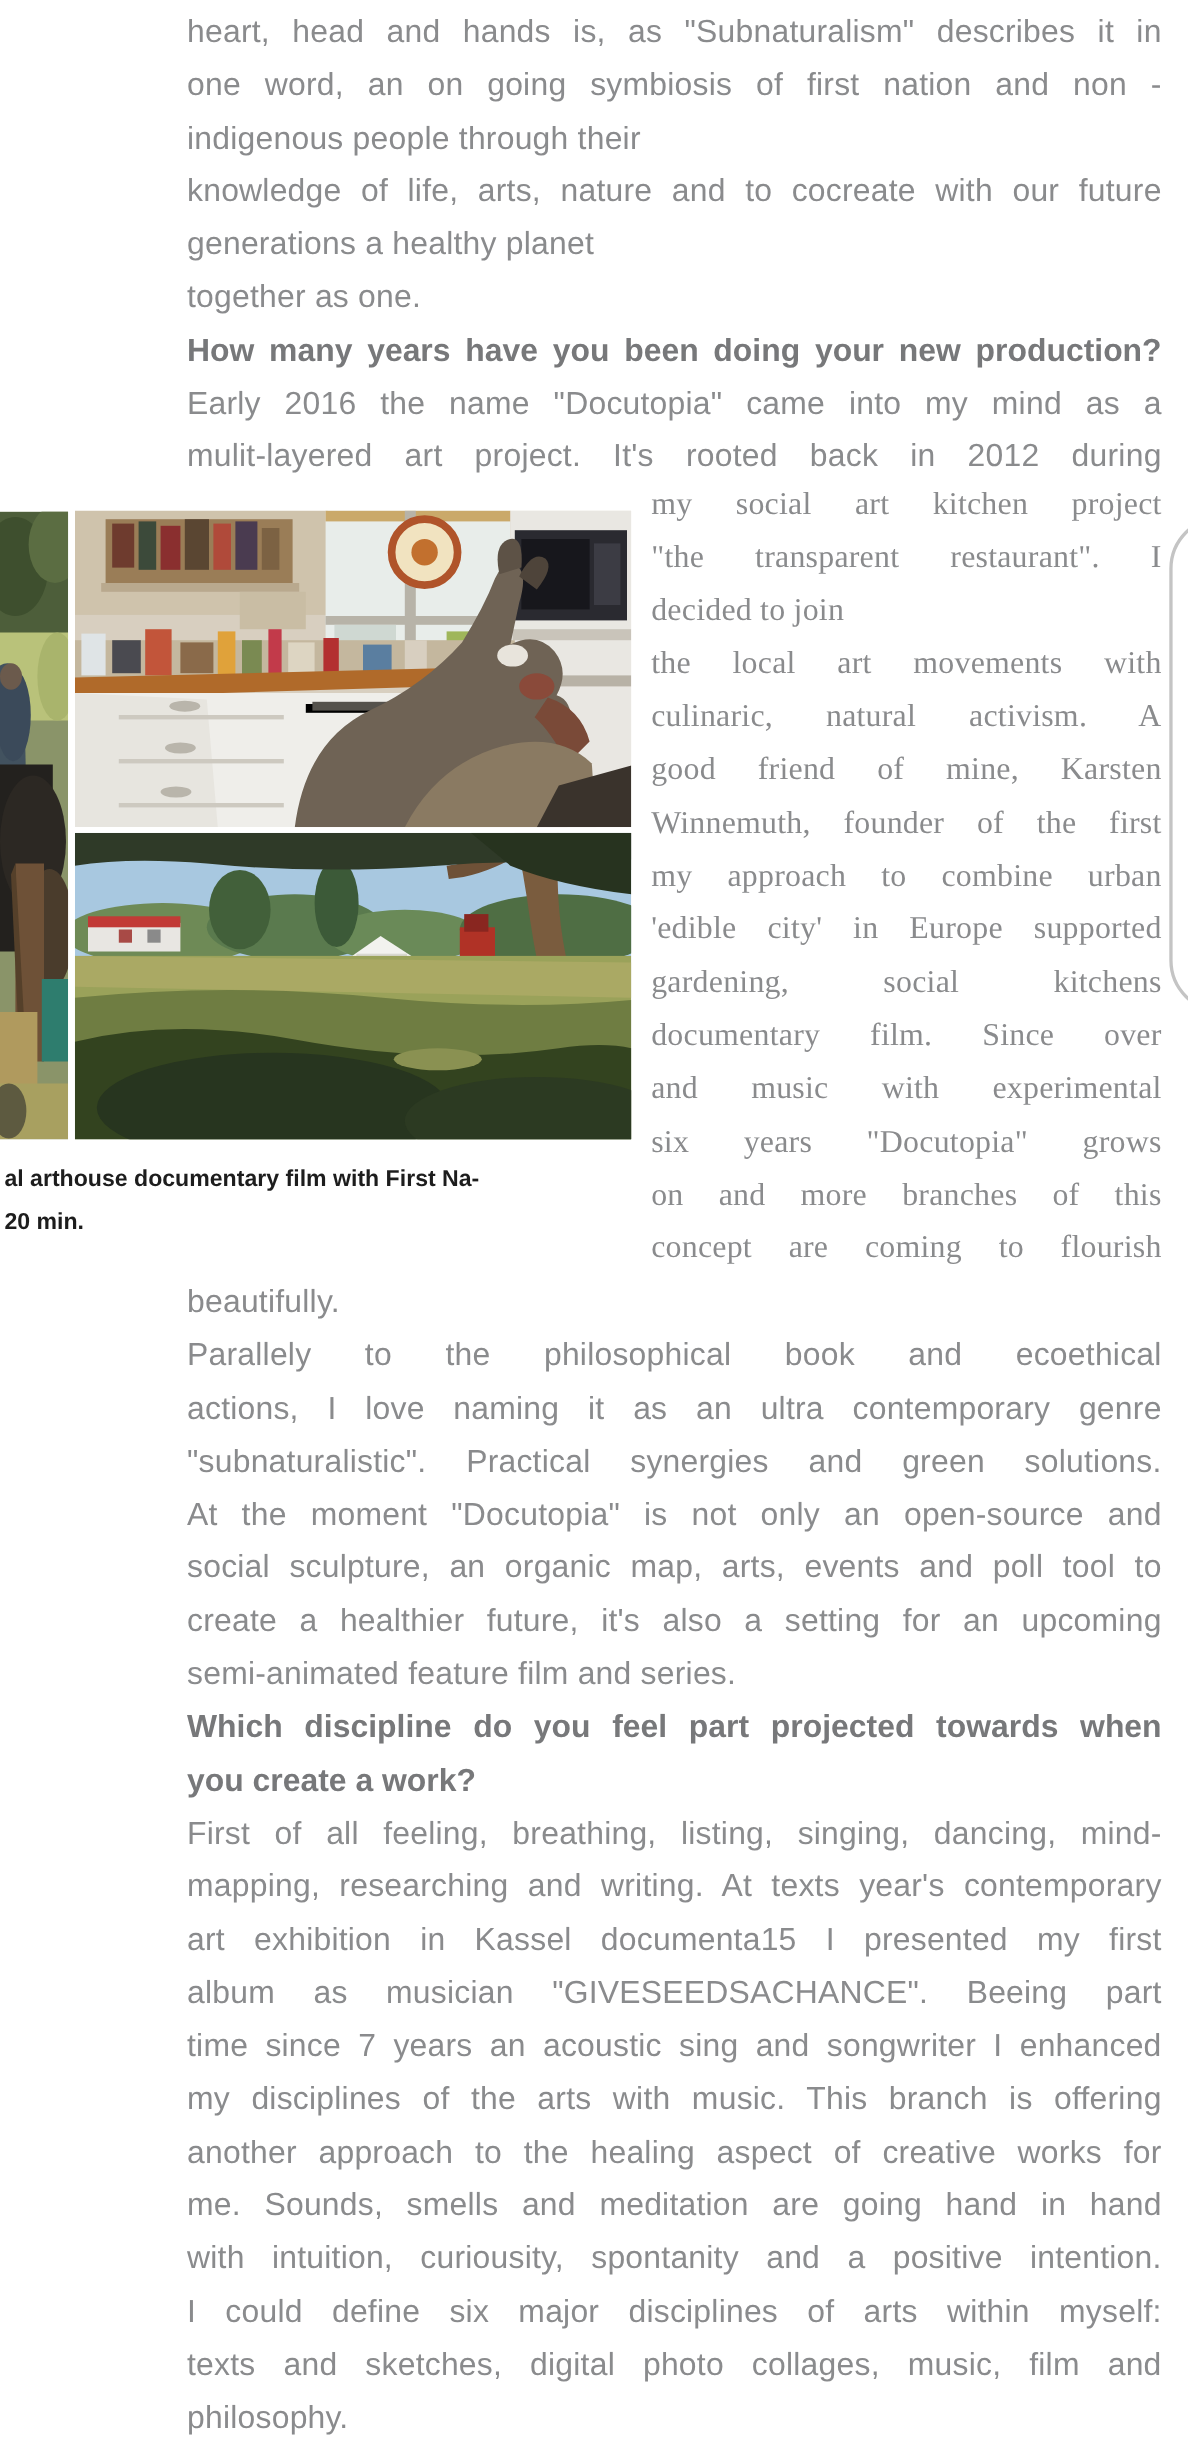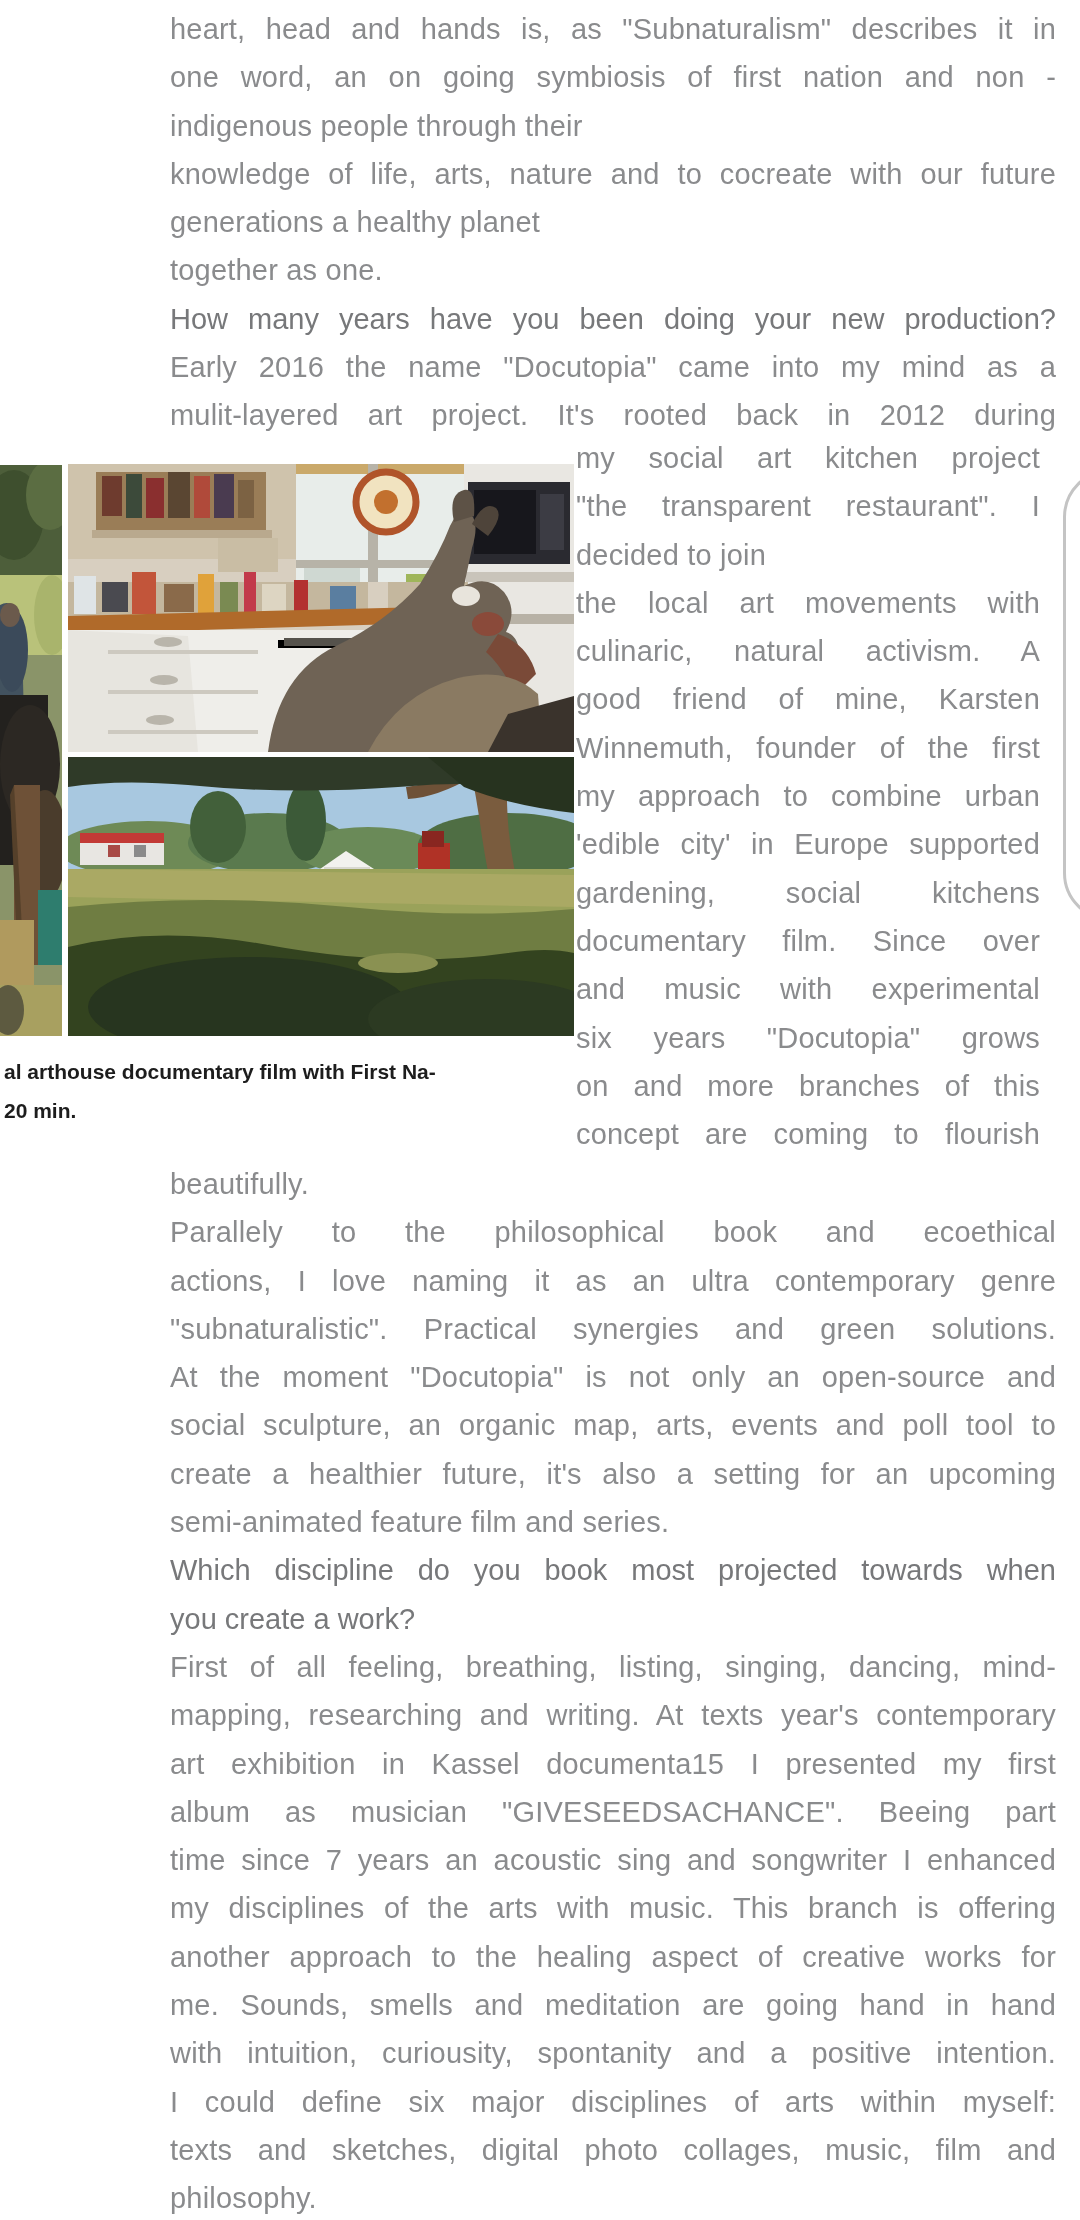--- a/index.html
+++ b/index.html
@@ -6,23 +6,23 @@
   .page{
     position:relative;width:1080px;height:2220px;background:var(--bg,#fff);
     overflow:hidden;font-family:"Liberation Sans",sans-serif;
   }
   .textblock{position:absolute;}
   .line{
     height:48.3px;line-height:48.3px;font-size:29px;color:var(--body,#8a8b8d);
     text-align:left;letter-spacing:.2px;
   }
   .line.j{text-align:justify;text-align-last:justify;text-justify:inter-word;}
-  .line.b{font-weight:400;color:var(--question,#77787a);letter-spacing:0;}
+  .line.b{font-weight:700;color:var(--question,#77787a);letter-spacing:0;}
   .intro{left:170px;top:5px;width:886px;}
-  .wrapcol{left:576px;top:434px;width:464px;}
+  .wrapcol{left:592px;top:434px;width:464px;font-family:Liberation Serif, serif;}
   .bodyblock{left:170px;top:1160px;width:886px;}
   .caption{left:4px;top:1052px;width:560px;}
   .caption .line{
     height:39px;line-height:39px;font-size:21px;font-weight:700;
     color:var(--caption,#1d1d1d);text-align:left;text-align-last:auto;letter-spacing:0;
   }
   .photo{position:absolute;overflow:hidden;}
   .photo svg{display:block;}
   .ph-left{left:0;top:465px;width:62px;height:571px;}
   .ph-kitchen{left:68px;top:464px;width:506px;height:288px;}
@@ -208,21 +208,21 @@
 
   <div class="textblock bodyblock">
       <div class="line">beautifully.</div>
       <div class="line j">Parallely to the philosophical book and ecoethical</div>
       <div class="line j">actions, I love naming it as an ultra contemporary genre</div>
       <div class="line j">"subnaturalistic". Practical synergies and green solutions.</div>
       <div class="line j">At the moment "Docutopia" is not only an open-source and</div>
       <div class="line j">social sculpture, an organic map, arts, events and poll tool to</div>
       <div class="line j">create a healthier future, it's also a setting for an upcoming</div>
       <div class="line">semi-animated feature film and series.</div>
-      <div class="line j b">Which discipline do you book most projected towards when</div>
+      <div class="line j b">Which discipline do you feel part projected towards when</div>
       <div class="line b">you create a work?</div>
       <div class="line j">First of all feeling, breathing, listing, singing, dancing, mind-</div>
       <div class="line j">mapping, researching and writing. At texts year's contemporary</div>
       <div class="line j">art exhibition in Kassel documenta15 I presented my first</div>
       <div class="line j">album as musician "GIVESEEDSACHANCE". Beeing part</div>
       <div class="line j">time since 7 years an acoustic sing and songwriter I enhanced</div>
       <div class="line j">my disciplines of the arts with music. This branch is offering</div>
       <div class="line j">another approach to the healing aspect of creative works for</div>
       <div class="line j">me. Sounds, smells and meditation are going hand in hand</div>
       <div class="line j">with intuition, curiousity, spontanity and a positive intention.</div>

